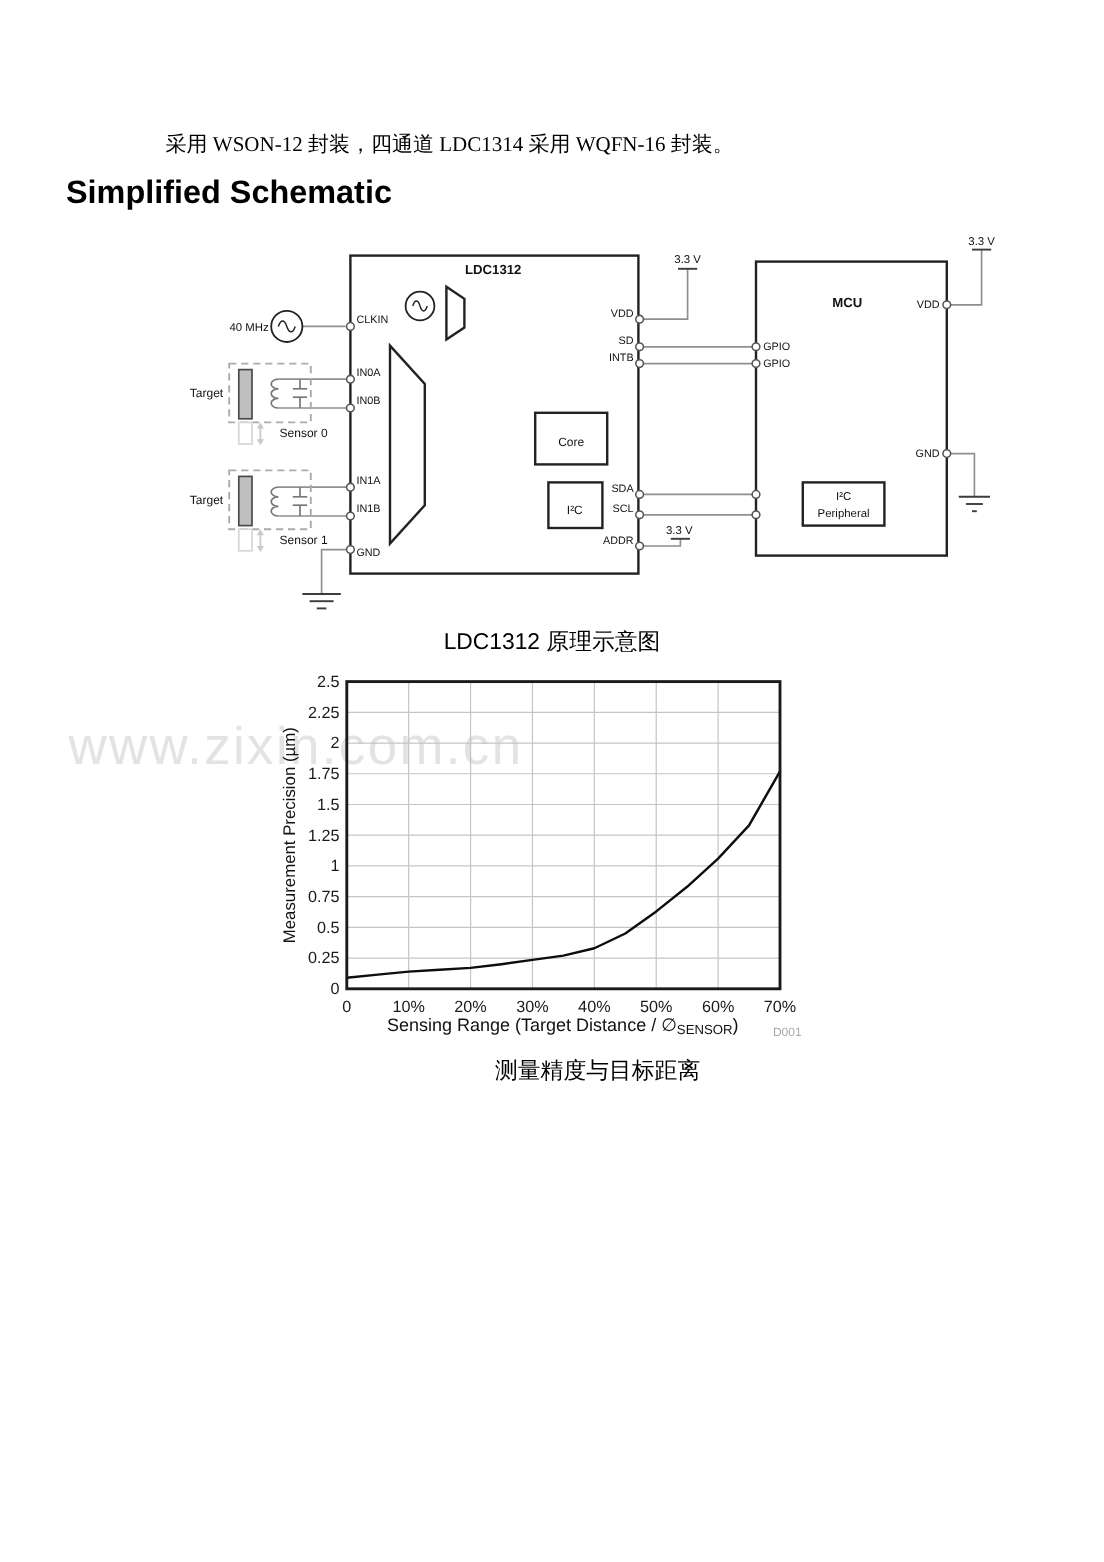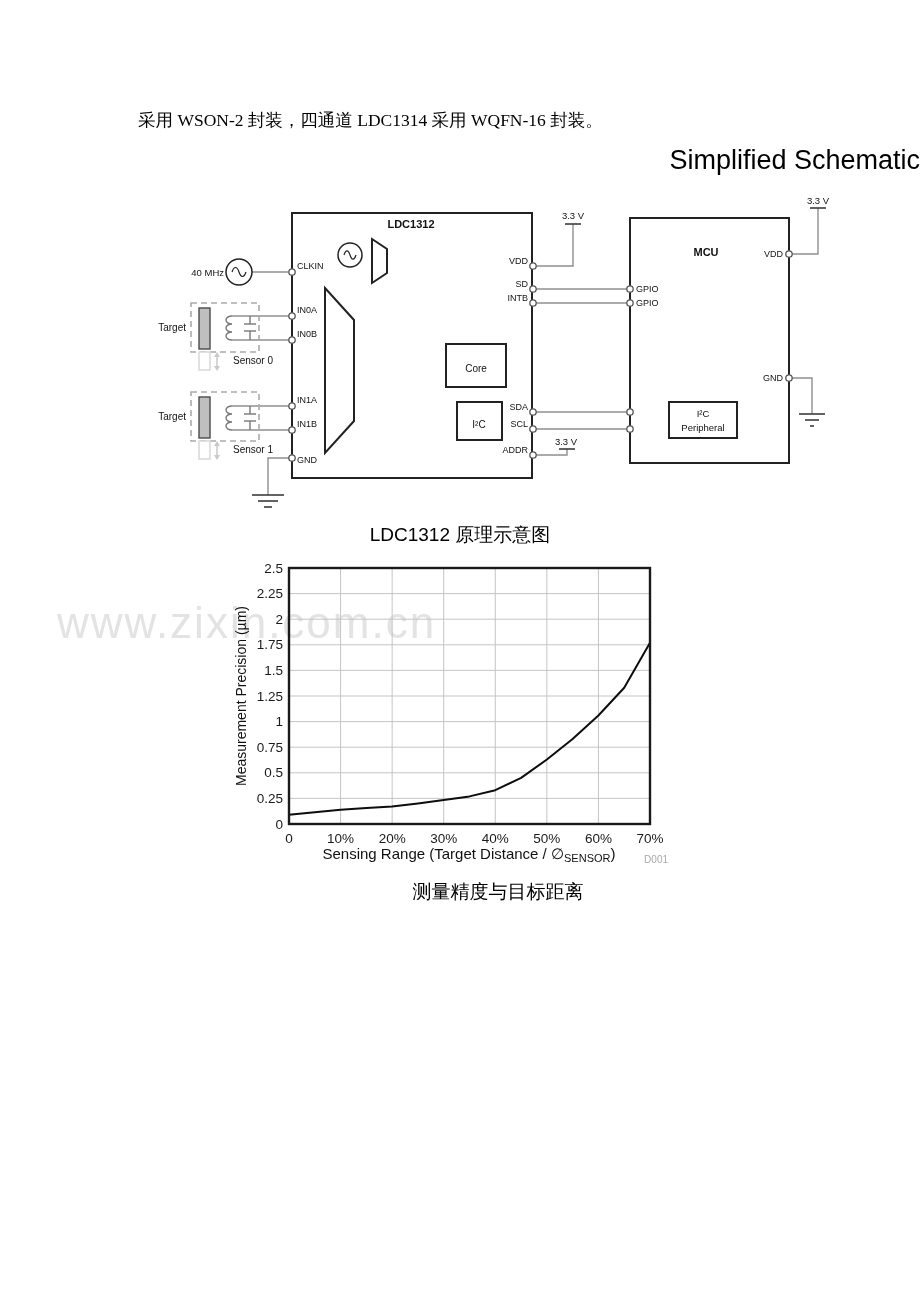--- a/index.html
+++ b/index.html
@@ -1,21 +1,21 @@
 <!DOCTYPE html>
 <html><head>
 <meta charset="utf-8">
 <style>
   html,body{margin:0;padding:0;}
   body{width:920px;height:1302px;background:#ffffff;position:relative;overflow:hidden;
        font-family:"Liberation Sans",sans-serif;}
   .intro{position:absolute;left:138px;top:108px;margin:0;font-family:"Liberation Serif",serif;
          font-size:17.5px;color:#000;white-space:nowrap;}
-  .sch-title{position:absolute;left:55px;right:0;top:145px;margin:0;text-align:right;
-             font-size:27px;font-weight:normal;color:#000;}
+  .sch-title{position:absolute;left:55px;right:0;top:145px;margin:0;text-align:left;
+             font-size:27px;font-weight:bold;color:#000;}
   .watermark{position:absolute;left:57px;top:598px;font-size:44px;color:#e3e3e3;
              letter-spacing:2px;white-space:nowrap;z-index:0;}
   svg.schematic{position:absolute;left:130px;top:190px;z-index:1;}
   svg.chart{position:absolute;left:225px;top:555px;z-index:1;}
   .caption{position:absolute;left:0;width:920px;text-align:center;font-size:19px;color:#000;}
   .cap1{top:522px;}
   .cap2{top:879px;padding-left:38px;}
   
   .box{fill:#fff;stroke:#222;stroke-width:2;}
   .wire{fill:none;stroke:#8f8f8f;stroke-width:1.4;}
@@ -39,21 +39,21 @@
   [data-name="chart-x-ticklabels"] text,[data-name="chart-y-ticklabels"] text{font-size:13.5px;fill:#1a1a1a;}
   .curve{fill:none;stroke:#0d0d0d;stroke-width:2;stroke-linejoin:round;stroke-linecap:round;}
   .axis-title{font-size:15px;fill:#111;}
   .axis-title-y{font-size:14px;}
   .sub{font-size:11px;}
   .figid{font-size:10px;fill:#a9a9a9;}
 </style>
 </head>
 <body>
 
-<p class="intro" data-name="intro-paragraph">采用 WSON-2 封装，四通道 LDC1314 采用 WQFN-16 封装。</p>
+<p class="intro" data-name="intro-paragraph">采用 WSON-12 封装，四通道 LDC1314 采用 WQFN-16 封装。</p>
 <h1 class="sch-title" data-name="schematic-title">Simplified Schematic</h1>
 <div class="watermark" data-name="watermark">www.zixin.com.cn</div>
 
 <svg class="schematic" data-name="schematic-diagram" width="740" height="330" viewBox="130 190 740 330">
 
   <g data-name="schematic-wires">
     <path class="wire" data-name="wire-clkin-external" d="M252,272 H288"></path>
     <path class="wire" data-name="wire-clkin-internal" d="M292,272 H372"></path>
     <path class="wire" data-name="wire-int-osc-out" d="M362,255 H372"></path>
     <path class="wire" data-name="wire-clkmux-to-core" d="M387,261 H406 V360 H446"></path>

